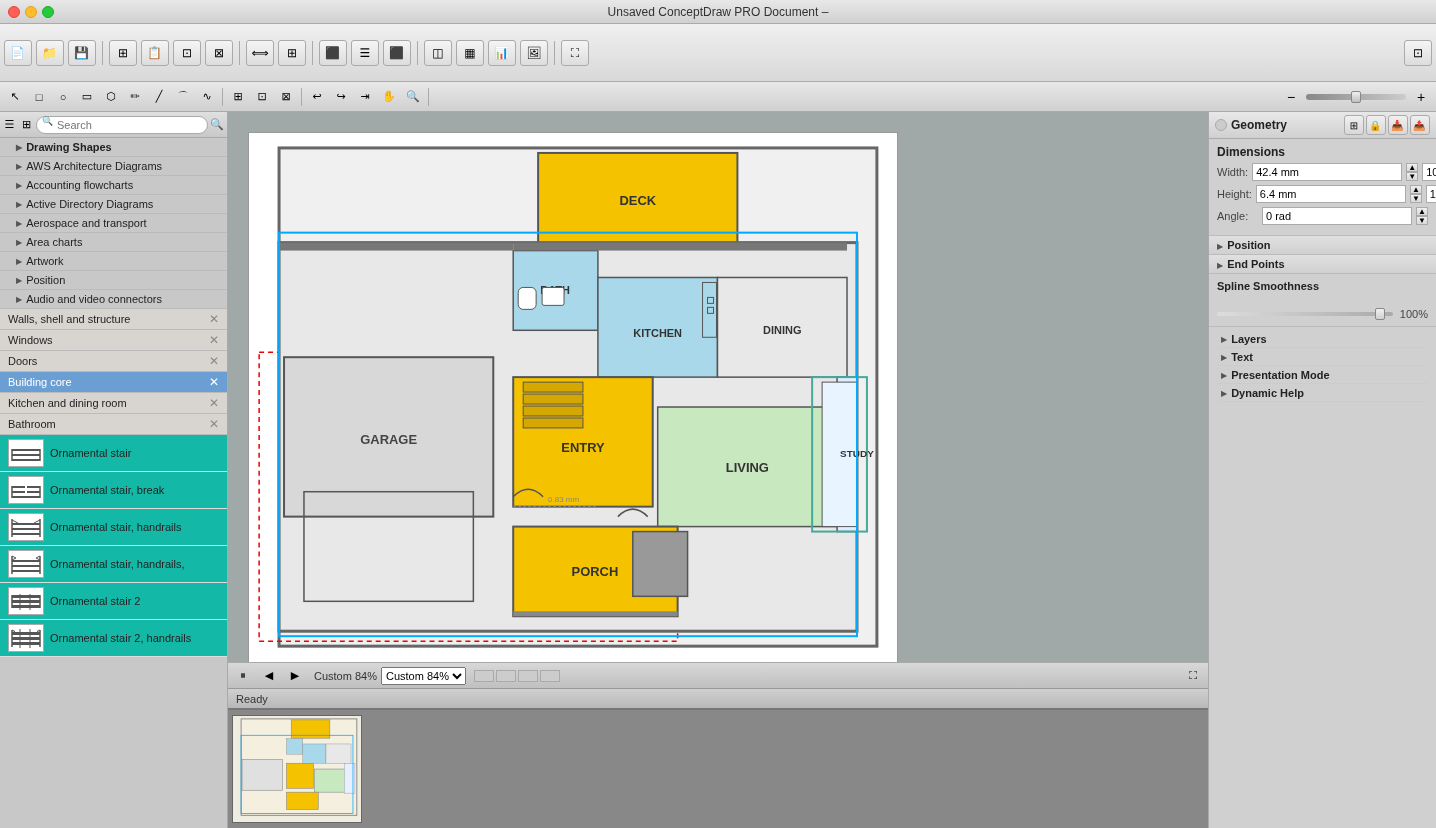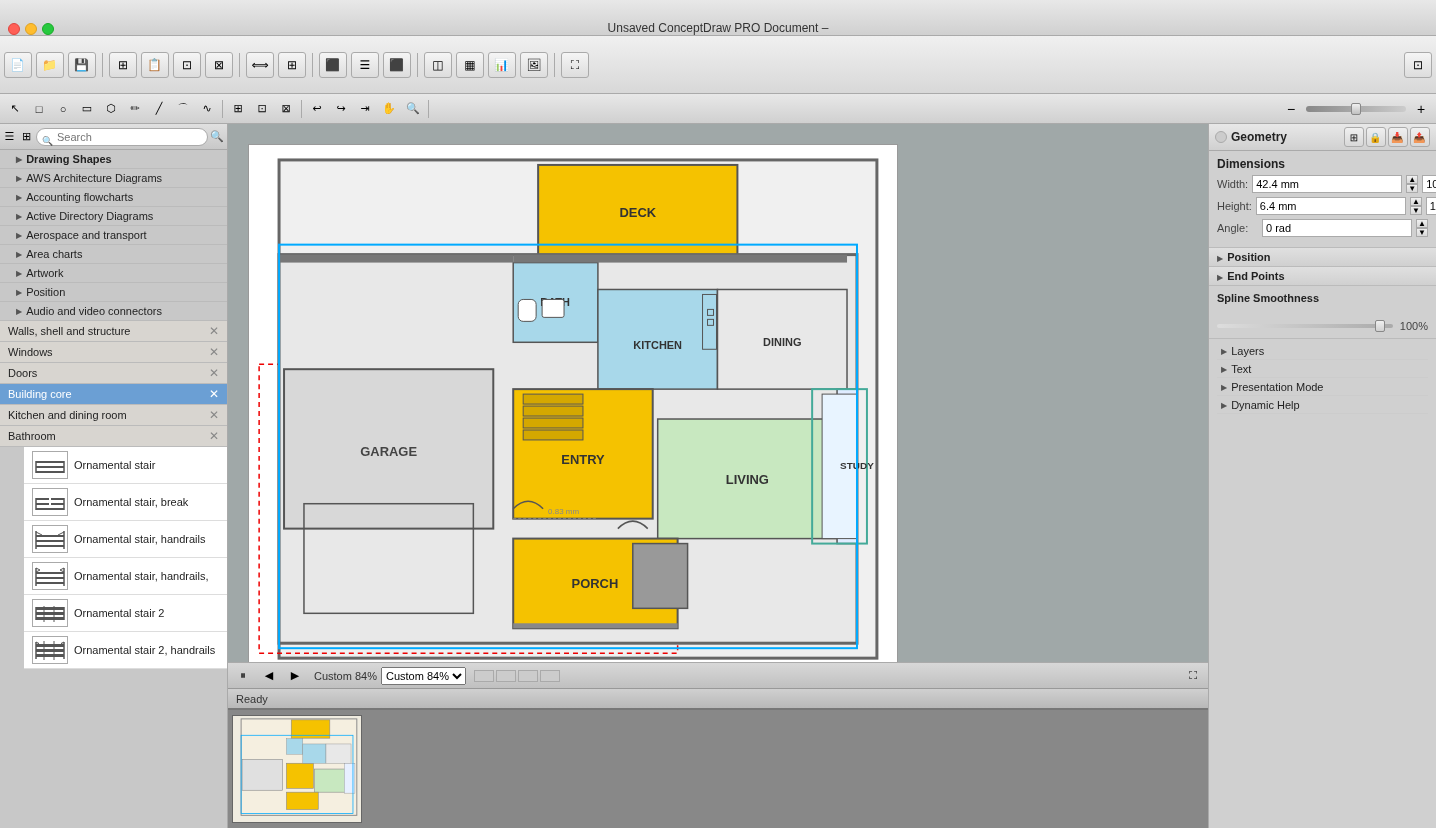--- a/index.html
+++ b/index.html
@@ -1,22 +1,22 @@
 <!DOCTYPE html>
 <html><head>
   <meta charset="utf-8">
   <style>
     * { box-sizing: border-box; margin: 0; padding: 0; }
     body { font-family: -apple-system, 'Helvetica Neue', Arial, sans-serif; font-size: 11px; background: #b0b0b0; overflow: hidden; }
 
     
     #titlebar {
-      height: 36px;
+      height: 24px;
       background: linear-gradient(to bottom, #e8e8e8, #d0d0d0);
-      display: flex; align-items: flex-end; justify-content: center;
+      display: flex; align-items: center; justify-content: center;
       border-bottom: 1px solid #aaa;
       position: relative;
     }
     #titlebar .traffic-lights { position: absolute; left: 8px; display: flex; gap: 5px; }
     .tl { width: 12px; height: 12px; border-radius: 50%; }
     .tl-red { background: #ff5f56; border: 1px solid #e0443e; }
     .tl-yellow { background: #ffbd2e; border: 1px solid #dea123; }
     .tl-green { background: #27c93f; border: 1px solid #1aab29; }
     #titlebar .title { font-size: 12px; color: #333; font-weight: 500; }
 
@@ -24,33 +24,33 @@
     #app { display: flex; flex-direction: column; height: 828px; }
     #toolbar-row { height: 58px; background: linear-gradient(to bottom, #f0f0f0, #d8d8d8); border-bottom: 1px solid #aaa; display: flex; align-items: center; padding: 4px; gap: 4px; }
     #toolbar2 { height: 30px; background: linear-gradient(to bottom, #e8e8e8, #d0d0d0); border-bottom: 1px solid #aaa; display: flex; align-items: center; padding: 2px 4px; gap: 2px; }
 
     #main-area { display: flex; flex: 1; overflow: hidden; }
 
     
     #left-panel { width: 228px; background: #c8c8c8; border-right: 1px solid #aaa; display: flex; flex-direction: column; }
     #left-panel-toolbar { height: 26px; background: linear-gradient(to bottom, #e0e0e0, #c8c8c8); border-bottom: 1px solid #aaa; display: flex; align-items: center; padding: 2px; gap: 2px; }
     #search-box { flex: 1; height: 18px; background: white; border: 1px solid #aaa; border-radius: 9px; padding: 0 8px 0 20px; font-size: 11px; position: relative; }
-    #search-wrapper { flex: 1; position: relative; display: flex; align-items: flex-end; }
+    #search-wrapper { flex: 1; position: relative; display: flex; align-items: flex-start; }
     #search-wrapper::before { content: '🔍'; font-size: 9px; position: absolute; left: 6px; z-index: 1; color: #888; }
 
     #shapes-list { flex: 1; overflow-y: auto; }
     .shape-category { padding: 3px 8px 3px 16px; cursor: pointer; display: flex; align-items: center; border-bottom: 1px solid #bbb; font-size: 11px; color: #222; }
     .shape-category::before { content: '▶'; font-size: 8px; margin-right: 4px; color: #555; }
     .shape-category.bold { font-weight: 600; }
 
     .shape-subcategory { padding: 3px 8px 3px 8px; cursor: pointer; display: flex; align-items: center; justify-content: space-between; background: #d8d5d0; border-bottom: 1px solid #bbb; font-size: 11px; color: #222; }
     .shape-subcategory.active { background: #6b9fd4; color: white; }
     .shape-subcategory .close-btn { color: #888; font-size: 12px; }
 
-    .shape-item { display: flex; align-items: center; gap: 6px; padding: 4px 8px; cursor: pointer; border-bottom: 1px solid #ddd; background: #ffffff; margin-left: 24px; }
+    .shape-item { display: flex; align-items: center; gap: 6px; padding: 4px 8px; cursor: pointer; border-bottom: 1px solid #ddd; background: #14b8a6; }
     .shape-thumb { width: 36px; height: 28px; background: #fff; border: 1px solid #aaa; display: flex; align-items: center; justify-content: center; flex-shrink: 0; }
     .shape-label { font-size: 11px; color: #222; }
 
     
     #canvas-area { flex: 1; background: #a0a8a8; display: flex; flex-direction: column; position: relative; overflow: hidden; }
     #canvas-scroll { flex: 1; position: relative; overflow: hidden; }
     #canvas { position: absolute; top: 20px; left: 20px; width: 650px; height: 560px; background: white; border: 1px solid #999; }
     #canvas-bottom { height: 26px; background: linear-gradient(to bottom, #d8d8d8, #c0c0c0); border-top: 1px solid #aaa; display: flex; align-items: center; padding: 0 4px; gap: 4px; }
     #status-bar { height: 20px; background: linear-gradient(to bottom, #d0d0d0, #b8b8b8); border-top: 1px solid #999; display: flex; align-items: center; padding: 0 8px; font-size: 11px; color: #333; }
 
@@ -75,21 +75,21 @@
     .rp-smoothness { padding: 6px 8px; border-bottom: 1px solid #bbb; }
     .rp-smoothness-label { font-size: 11px; font-weight: 600; color: #222; margin-bottom: 16px; }
     .rp-slider-row { display: flex; align-items: center; }
     .rp-slider { flex: 1; height: 4px; background: linear-gradient(to right, #ddd, #aaa); border-radius: 2px; position: relative; }
     .rp-slider-thumb { position: absolute; right: 8px; top: -4px; width: 10px; height: 12px; background: linear-gradient(to bottom, #f0f0f0, #d0d0d0); border: 1px solid #888; border-radius: 2px; cursor: pointer; }
     .rp-slider-pct { font-size: 11px; color: #444; width: 35px; text-align: right; }
 
     .rp-bottom { padding: 4px 8px; display: flex; flex-direction: column; gap: 1px; }
     .rp-bottom-item { padding: 2px 4px; display: flex; align-items: center; gap: 4px; cursor: pointer; border-bottom: 1px solid #ccc; }
     .rp-bottom-item::before { content: '▶'; font-size: 8px; color: #555; }
-    .rp-bottom-label { font-size: 11px; font-weight: 400; color: #222; }
+    .rp-bottom-label { font-size: 11px; font-weight: 700; color: #222; }
 
     
     #thumbnail-area { height: 120px; background: #888; border-top: 2px solid #777; display: flex; align-items: center; padding: 4px; }
     #thumbnail { width: 130px; height: 108px; background: #f0ece0; border: 1px solid #666; position: relative; overflow: hidden; }
 
     
     .tb-btn { width: 28px; height: 26px; background: linear-gradient(to bottom, #f5f5f5, #ddd); border: 1px solid #aaa; border-radius: 3px; display: flex; align-items: center; justify-content: center; cursor: pointer; font-size: 12px; }
     .tb-separator { width: 1px; height: 24px; background: #aaa; margin: 0 2px; }
 
     .tb2-btn { width: 22px; height: 20px; background: transparent; border: none; display: flex; align-items: center; justify-content: center; cursor: pointer; font-size: 11px; border-radius: 2px; }

